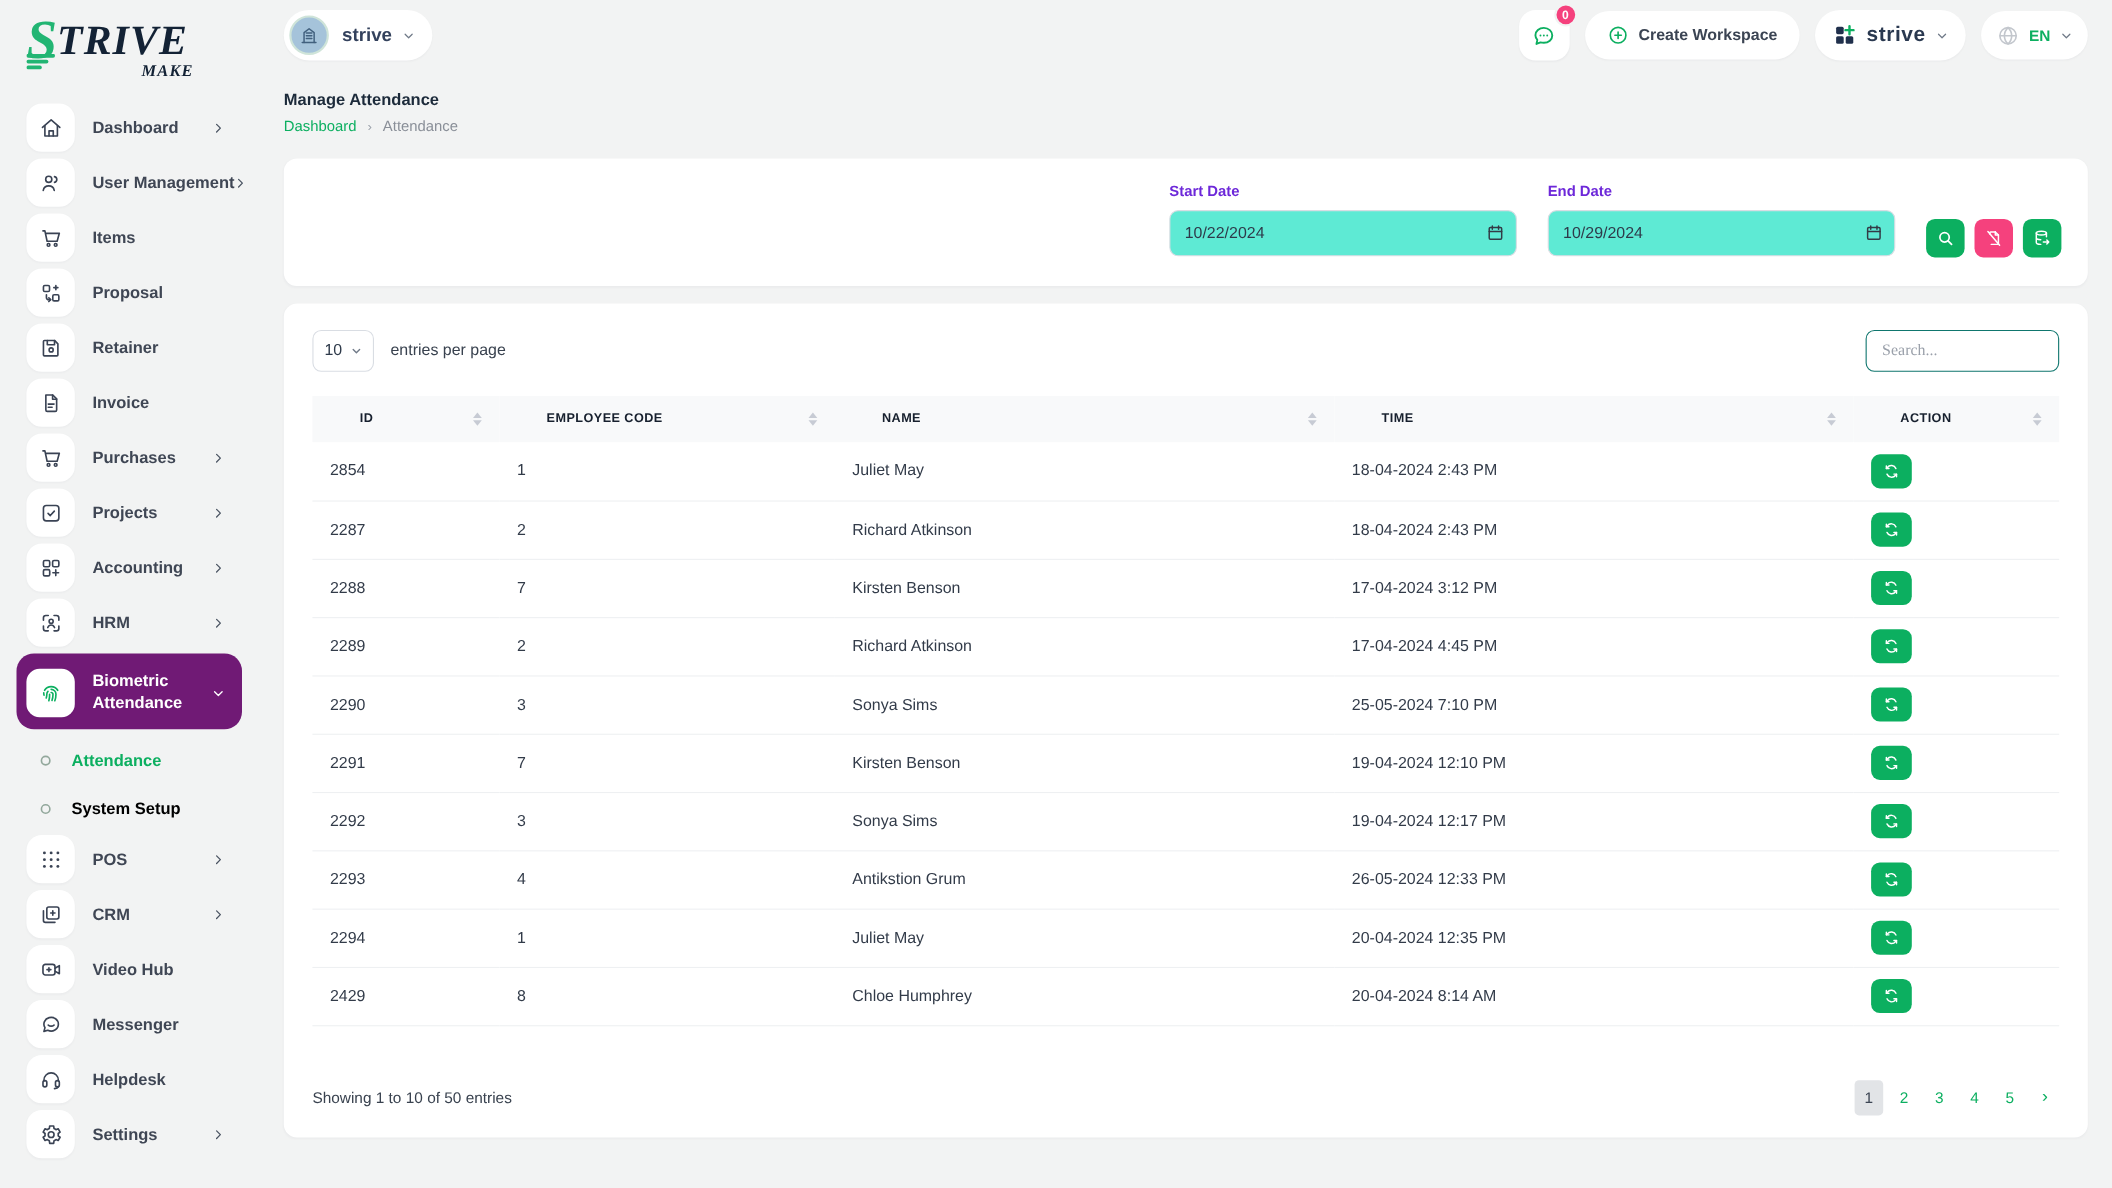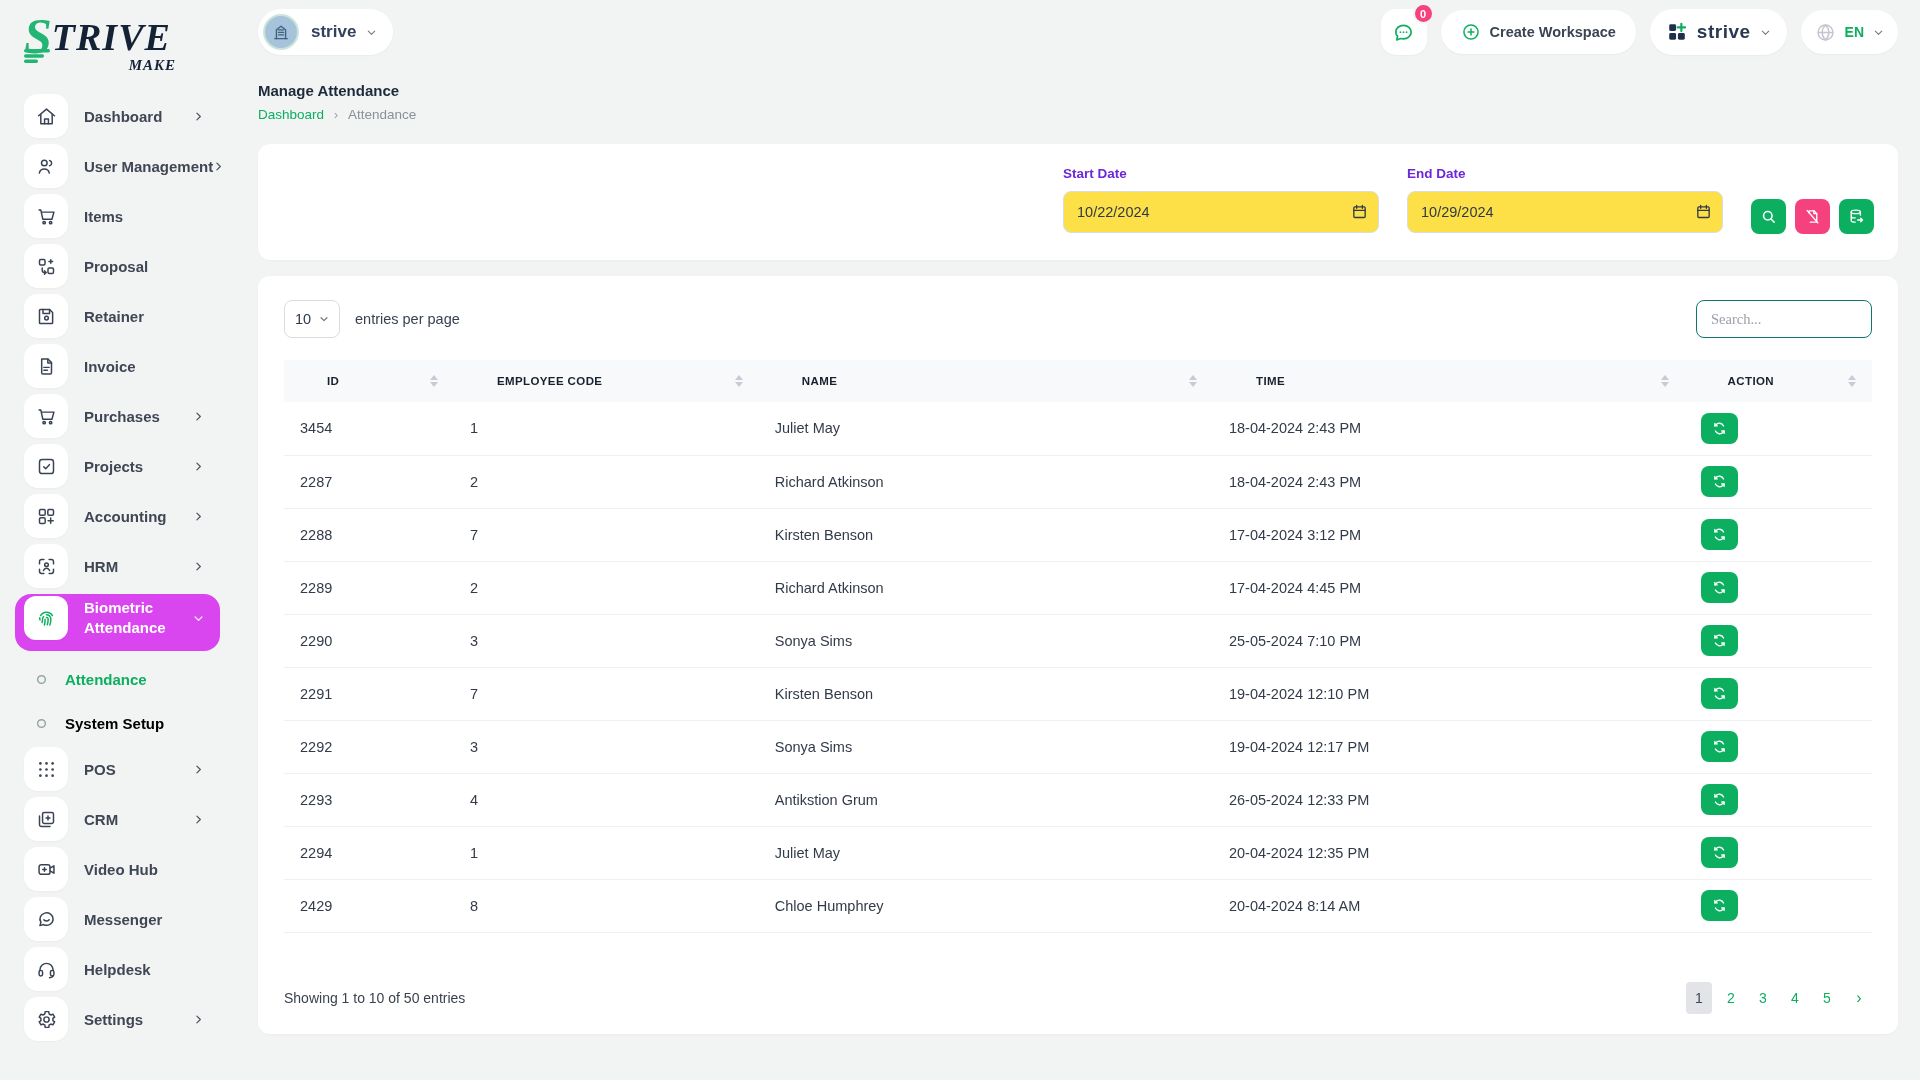--- a/index.html
+++ b/index.html
@@ -34,21 +34,21 @@
   .sb-icbox {
     width:44px; height:44px; flex:0 0 44px; background:#fff; border-radius:14px;
     display:flex; align-items:center; justify-content:center; color:#3a4354;
     box-shadow:0 1px 2px rgba(20,30,50,.03);
   }
   .sb-icbox svg { width:21px; height:21px; }
   .sb-label { margin-left:16px; font-size:15px; font-weight:600; color:#3f4654; white-space:nowrap; }
   .sb-chevron { margin-left:auto; margin-right:4px; color:#4b5462; display:flex; }
   .sb-chevron svg { width:11px; height:11px; }
   .sb-item.active {
-    background:#d946ef; border-radius:16px; height:auto; padding:2px 12px 11px 9px;
+    background:#701a75; border-radius:16px; height:auto; padding:14px 12px 11px 9px;
     margin:4px 0 8px -9px; width:205px;
   }
   .sb-item.active .sb-icbox { color:#0caf60; border-radius:12px; }
   .sb-item.active .sb-label { color:#fff; font-weight:700; white-space:normal; width:108px; line-height:1.35; }
   .sb-item.active .sb-chevron { color:#fff; }
   .sb-sub { display:flex; align-items:center; height:40px; margin:0 0 4px 12px; cursor:pointer; }
   .sb-sub .sb-dot { display:flex; color:#93a89c; margin-right:18px; }
   .sb-sub .sb-dot svg { width:11px; height:11px; }
   .sb-sub span.lbl { font-size:15px; font-weight:600; color:#000000; }
   .sb-sub.active span.lbl { color:#0caf60; }
@@ -96,21 +96,21 @@
   .filter-card {
     background:#fff; border-radius:12px; margin-top:22px; padding:22px 24px 26px;
     display:flex; justify-content:flex-end; align-items:flex-start; gap:28px;
     box-shadow:0 1px 2px rgba(20,30,50,.03);
   }
   .fgroup { width:316px; }
   .flabel { font-size:13.5px; font-weight:700; color:#6d28d9; margin-bottom:10px; }
   .dwrap { position:relative; }
   .dinput {
     width:100%; height:42px; border:1px solid #d9dde3; border-radius:8px;
-    padding:0 36px 0 13px; font-size:14.5px; color:#2e3a4a; background:#fde047;
+    padding:0 36px 0 13px; font-size:14.5px; color:#2e3a4a; background:#5eead4;
     font-family:"Liberation Sans", sans-serif; outline:none;
   }
   .cal-ic { position:absolute; right:11px; top:12px; color:#333b46; pointer-events:none; display:flex; }
   .cal-ic svg { width:17px; height:17px; }
   .fbtns { display:flex; gap:9px; margin-top:33px; }
   .sq-btn {
     width:35px; height:35px; border:none; border-radius:8px; cursor:pointer;
     display:flex; align-items:center; justify-content:center; color:#fff;
   }
   .sq-btn svg { width:17px; height:17px; }
@@ -635,21 +635,21 @@
                 <span class="sort">
                   <i class="up"></i>
                   <i class="dn"></i>
                 </span>
               </span>
             </th>
           </tr>
         </thead>
       <tbody id="table-body">
           <tr>
-            <td>3454</td>
+            <td>2854</td>
             <td>1</td>
             <td>Juliet May</td>
             <td>18-04-2024 2:43 PM</td>
             <td>
               <button class="act-btn">
                 <span style="display:flex">
                   <svg viewBox="0 0 24 24" fill="none" stroke="currentColor" stroke-width="2.1" stroke-linecap="round" stroke-linejoin="round">
                     <path d="M18.5 8A7.3 7.3 0 0 0 6 6.4L4.6 7.8"></path>
                     <path d="M4.6 4v3.8h3.8"></path>
                     <path d="M5.5 16a7.3 7.3 0 0 0 12.5 1.6l1.4-1.4"></path>

